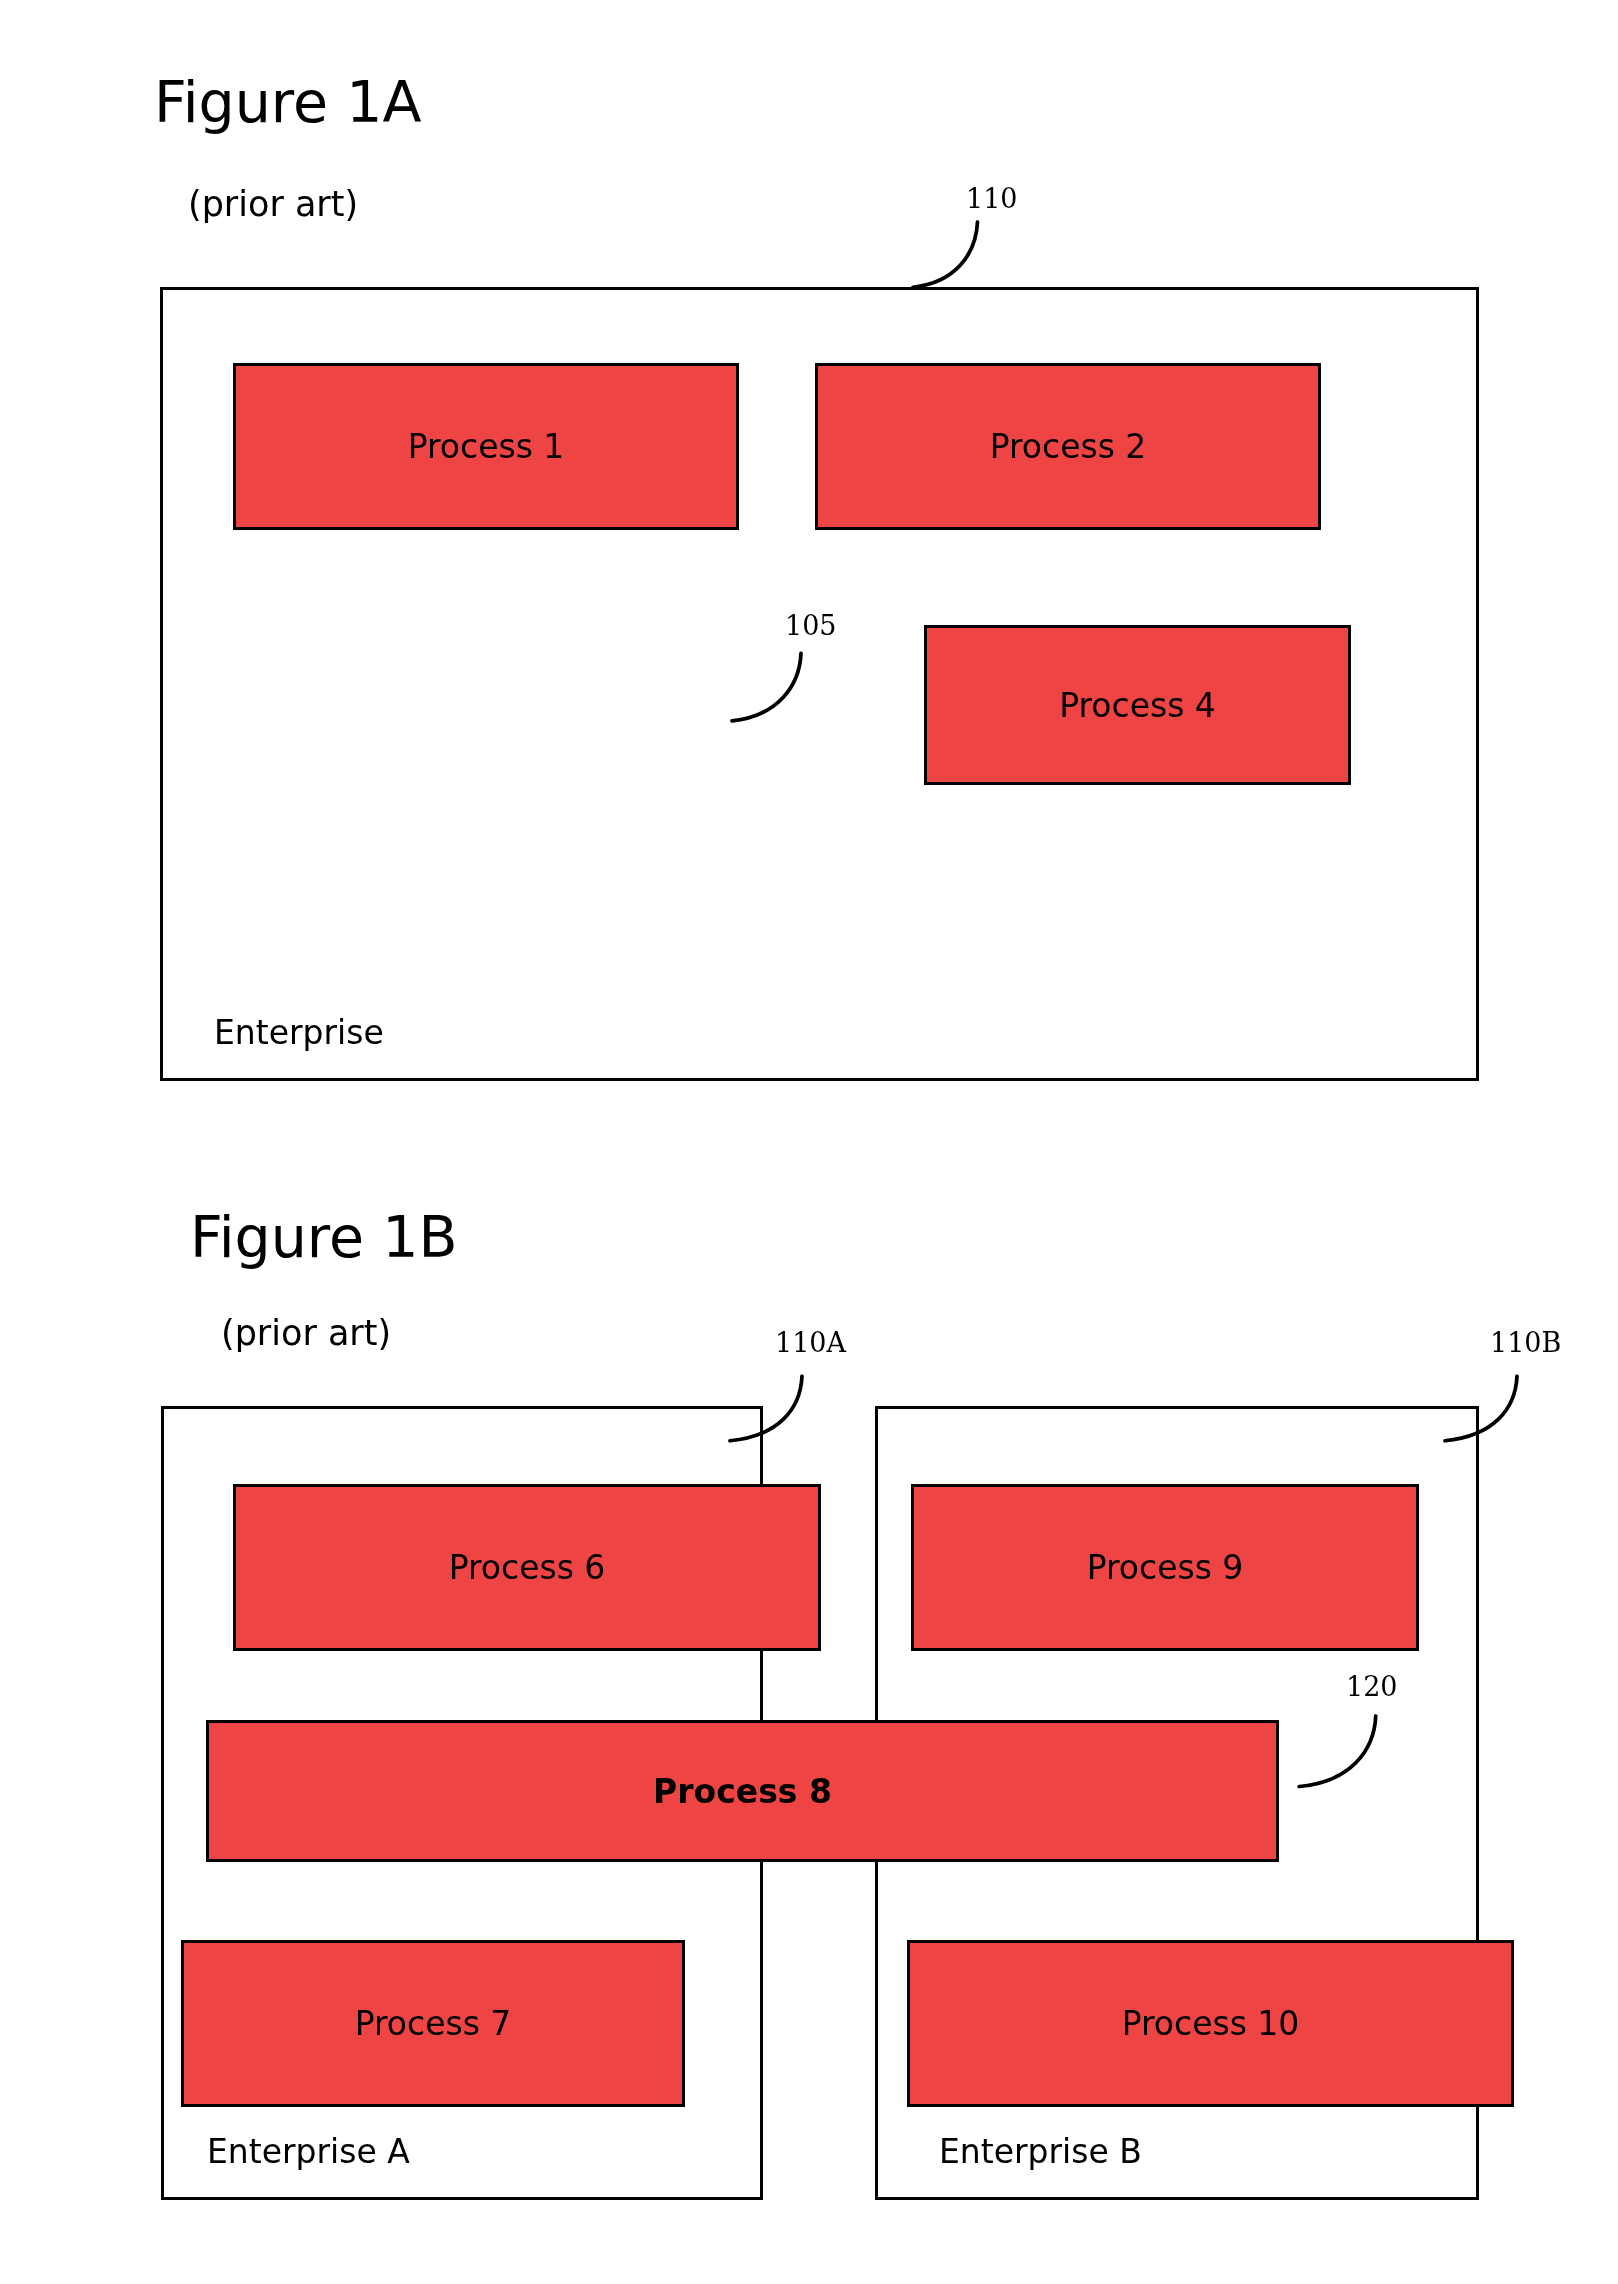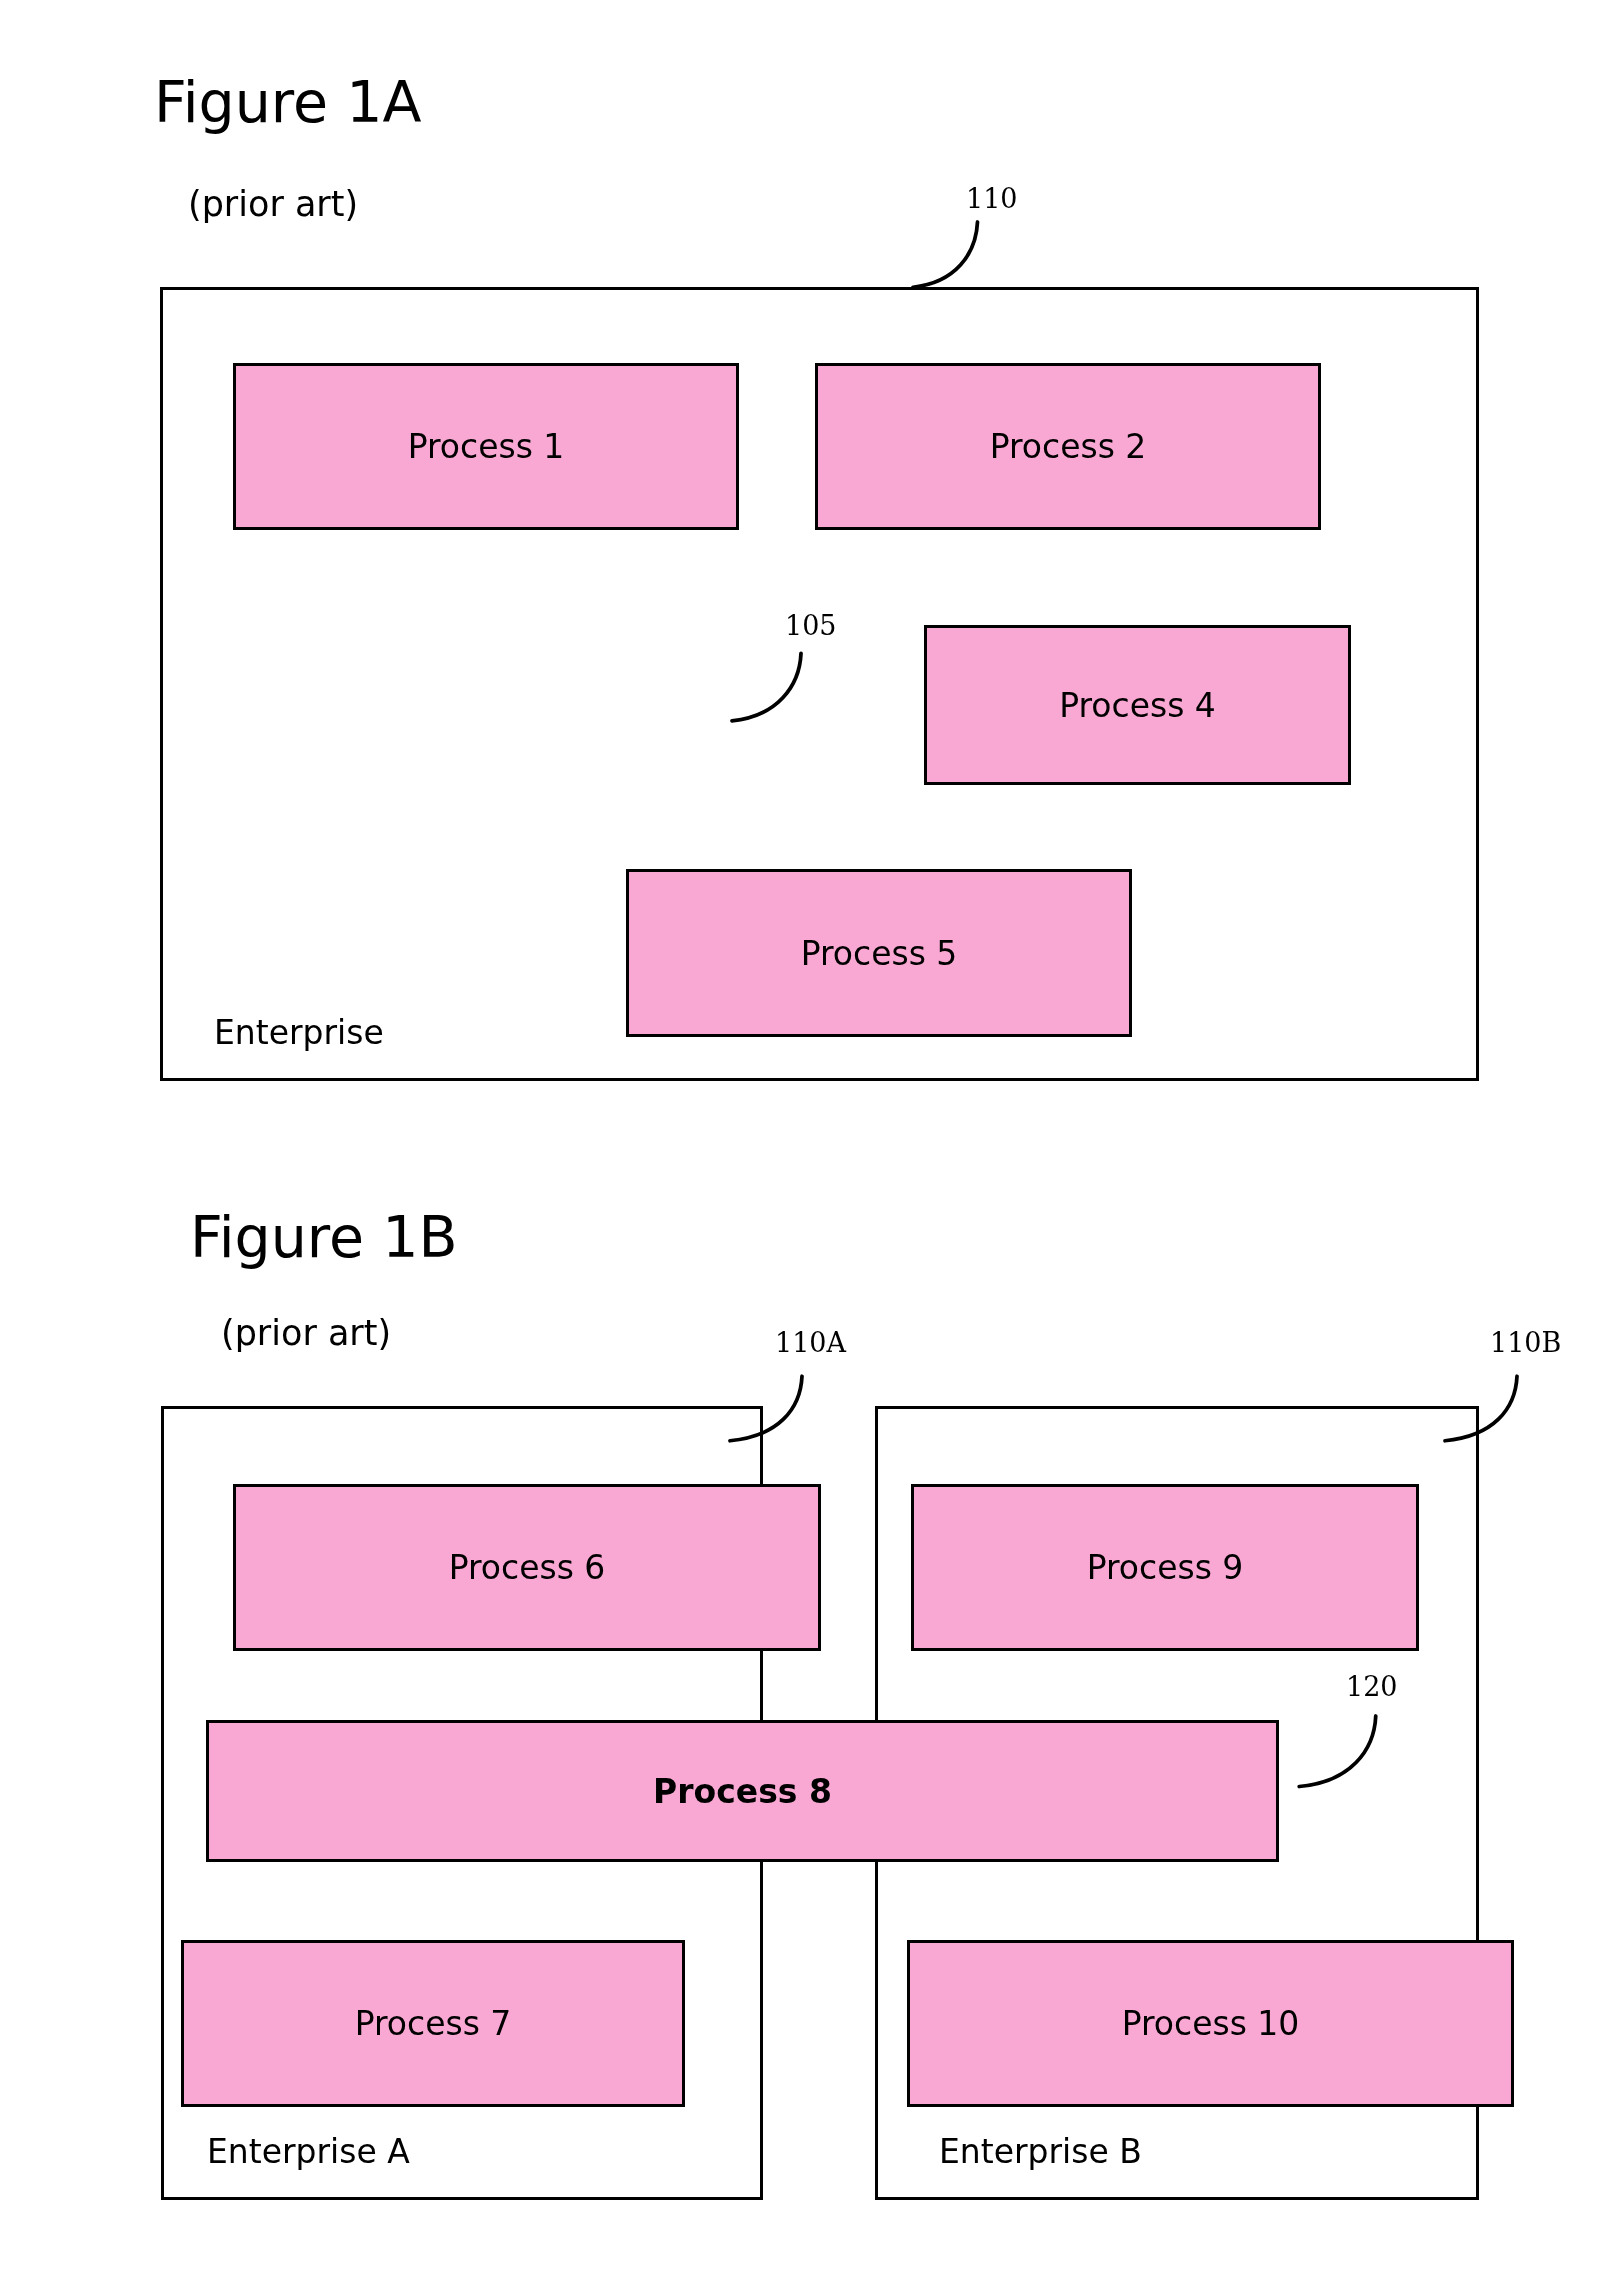--- a/index.html
+++ b/index.html
@@ -48,21 +48,21 @@
     font-family: "DejaVu Sans", sans-serif;
     font-size: 33px;
     color: #000000;
     white-space: nowrap;
   }
 
   
   .process-box {
     position: absolute;
     border: 3px solid #000000;
-    background: #f9a8d4;
+    background: #ef4444;
     box-sizing: border-box;
     display: flex;
     align-items: center;
     justify-content: center;
   }
   .process-label {
     font-family: "DejaVu Sans", sans-serif;
     font-size: 33px;
     color: #000000;
     white-space: nowrap;
@@ -117,23 +117,20 @@
   <div class="ref-num" style="left:785px; top:610px;">105</div>
   <svg class="leader-svg" style="left:696px; top:647px; width:120px; height:87px;" viewBox="0 0 160 115">
     <path class="leader-path" d="M 140 8 C 138 52, 108 92, 48 98"></path>
   </svg>
 
 
   <div class="process-box" style="left:924px; top:625px; width:427px; height:160px;">
     <span class="process-label">Process 4</span>
   </div>
 
-  <div class="process-box" style="left:626px; top:869px; width:506px; height:168px;">
-    <span class="process-label">Process 5</span>
-  </div>
 
   <div class="fig-title" style="left:190px; top:1204px;">Figure 1B</div>
 
   <div class="fig-subtitle" style="left:221px; top:1313px;">(prior art)</div>
 
   <div class="ref-num" style="left:775px; top:1327px;">110A</div>
   <svg class="leader-svg" style="left:700px; top:1370px; width:120px; height:83px;" viewBox="0 0 160 110">
     <path class="leader-path" d="M 136 8 C 134 52, 104 88, 40 94"></path>
   </svg>
 

